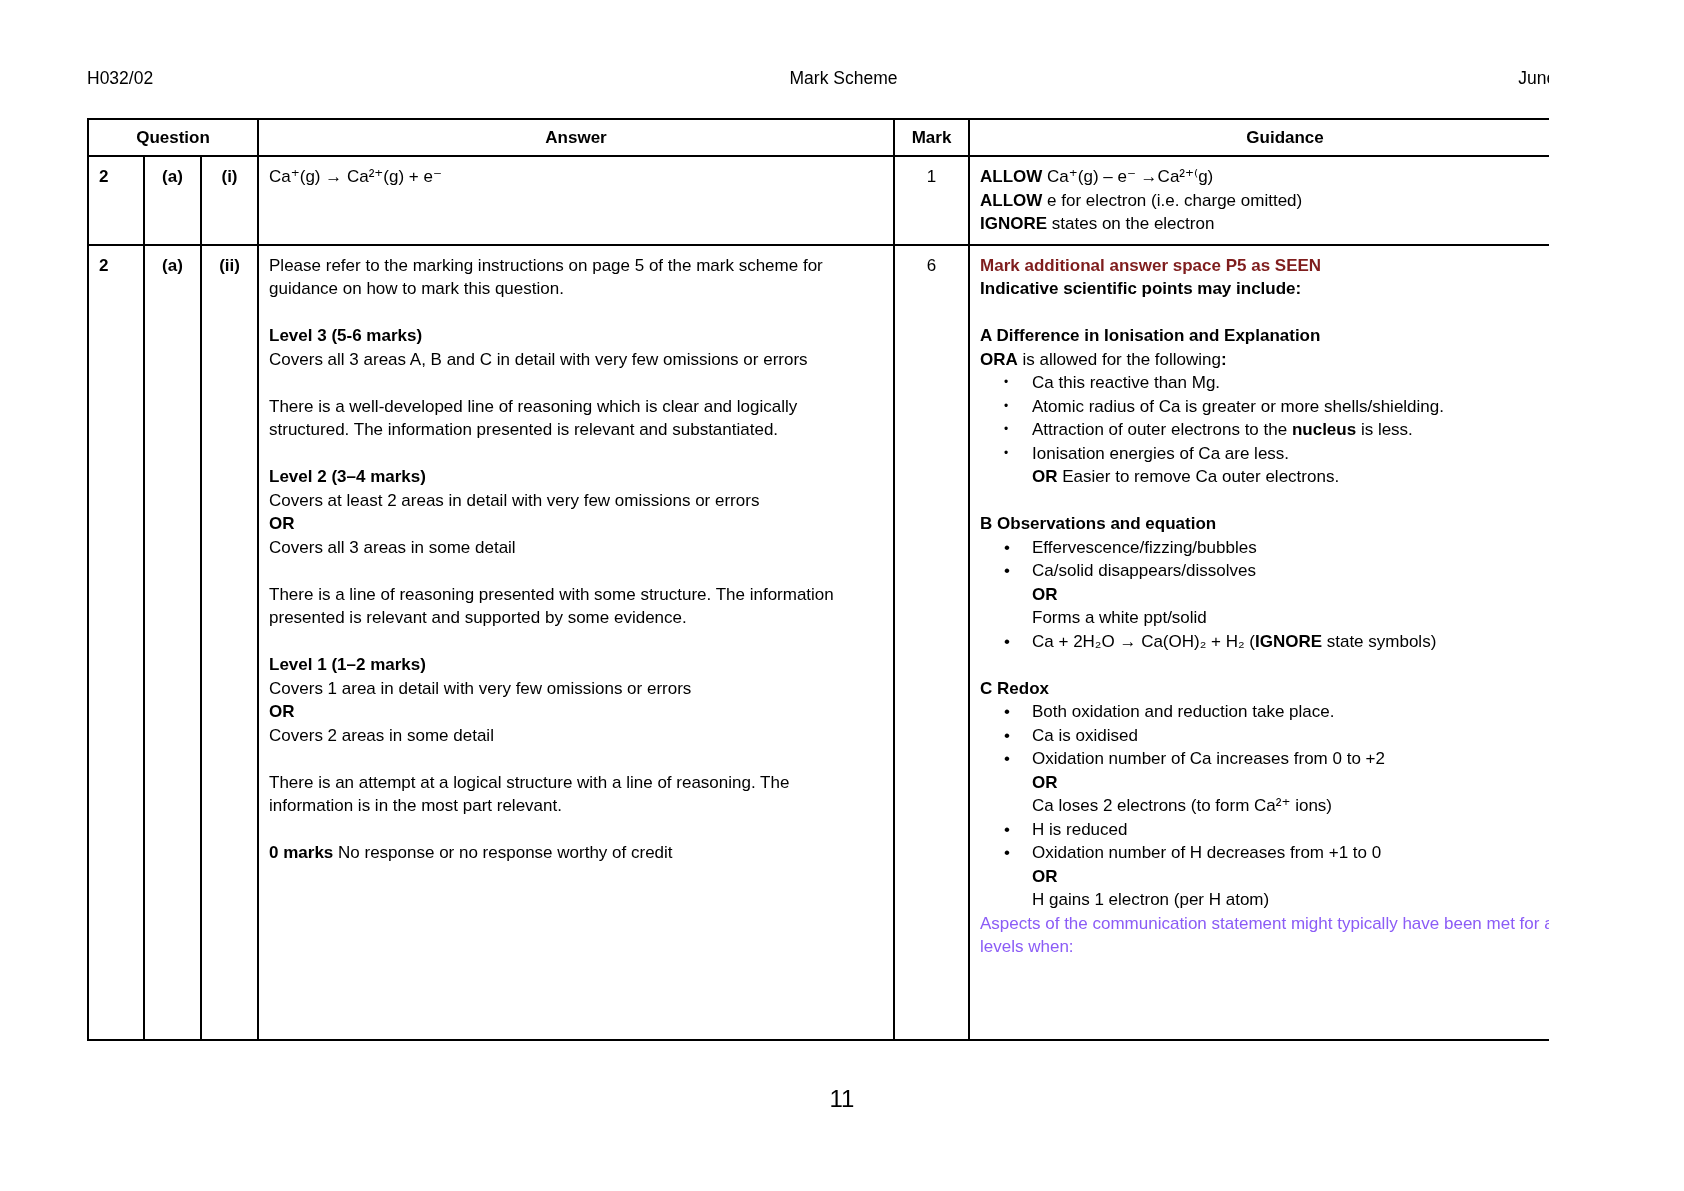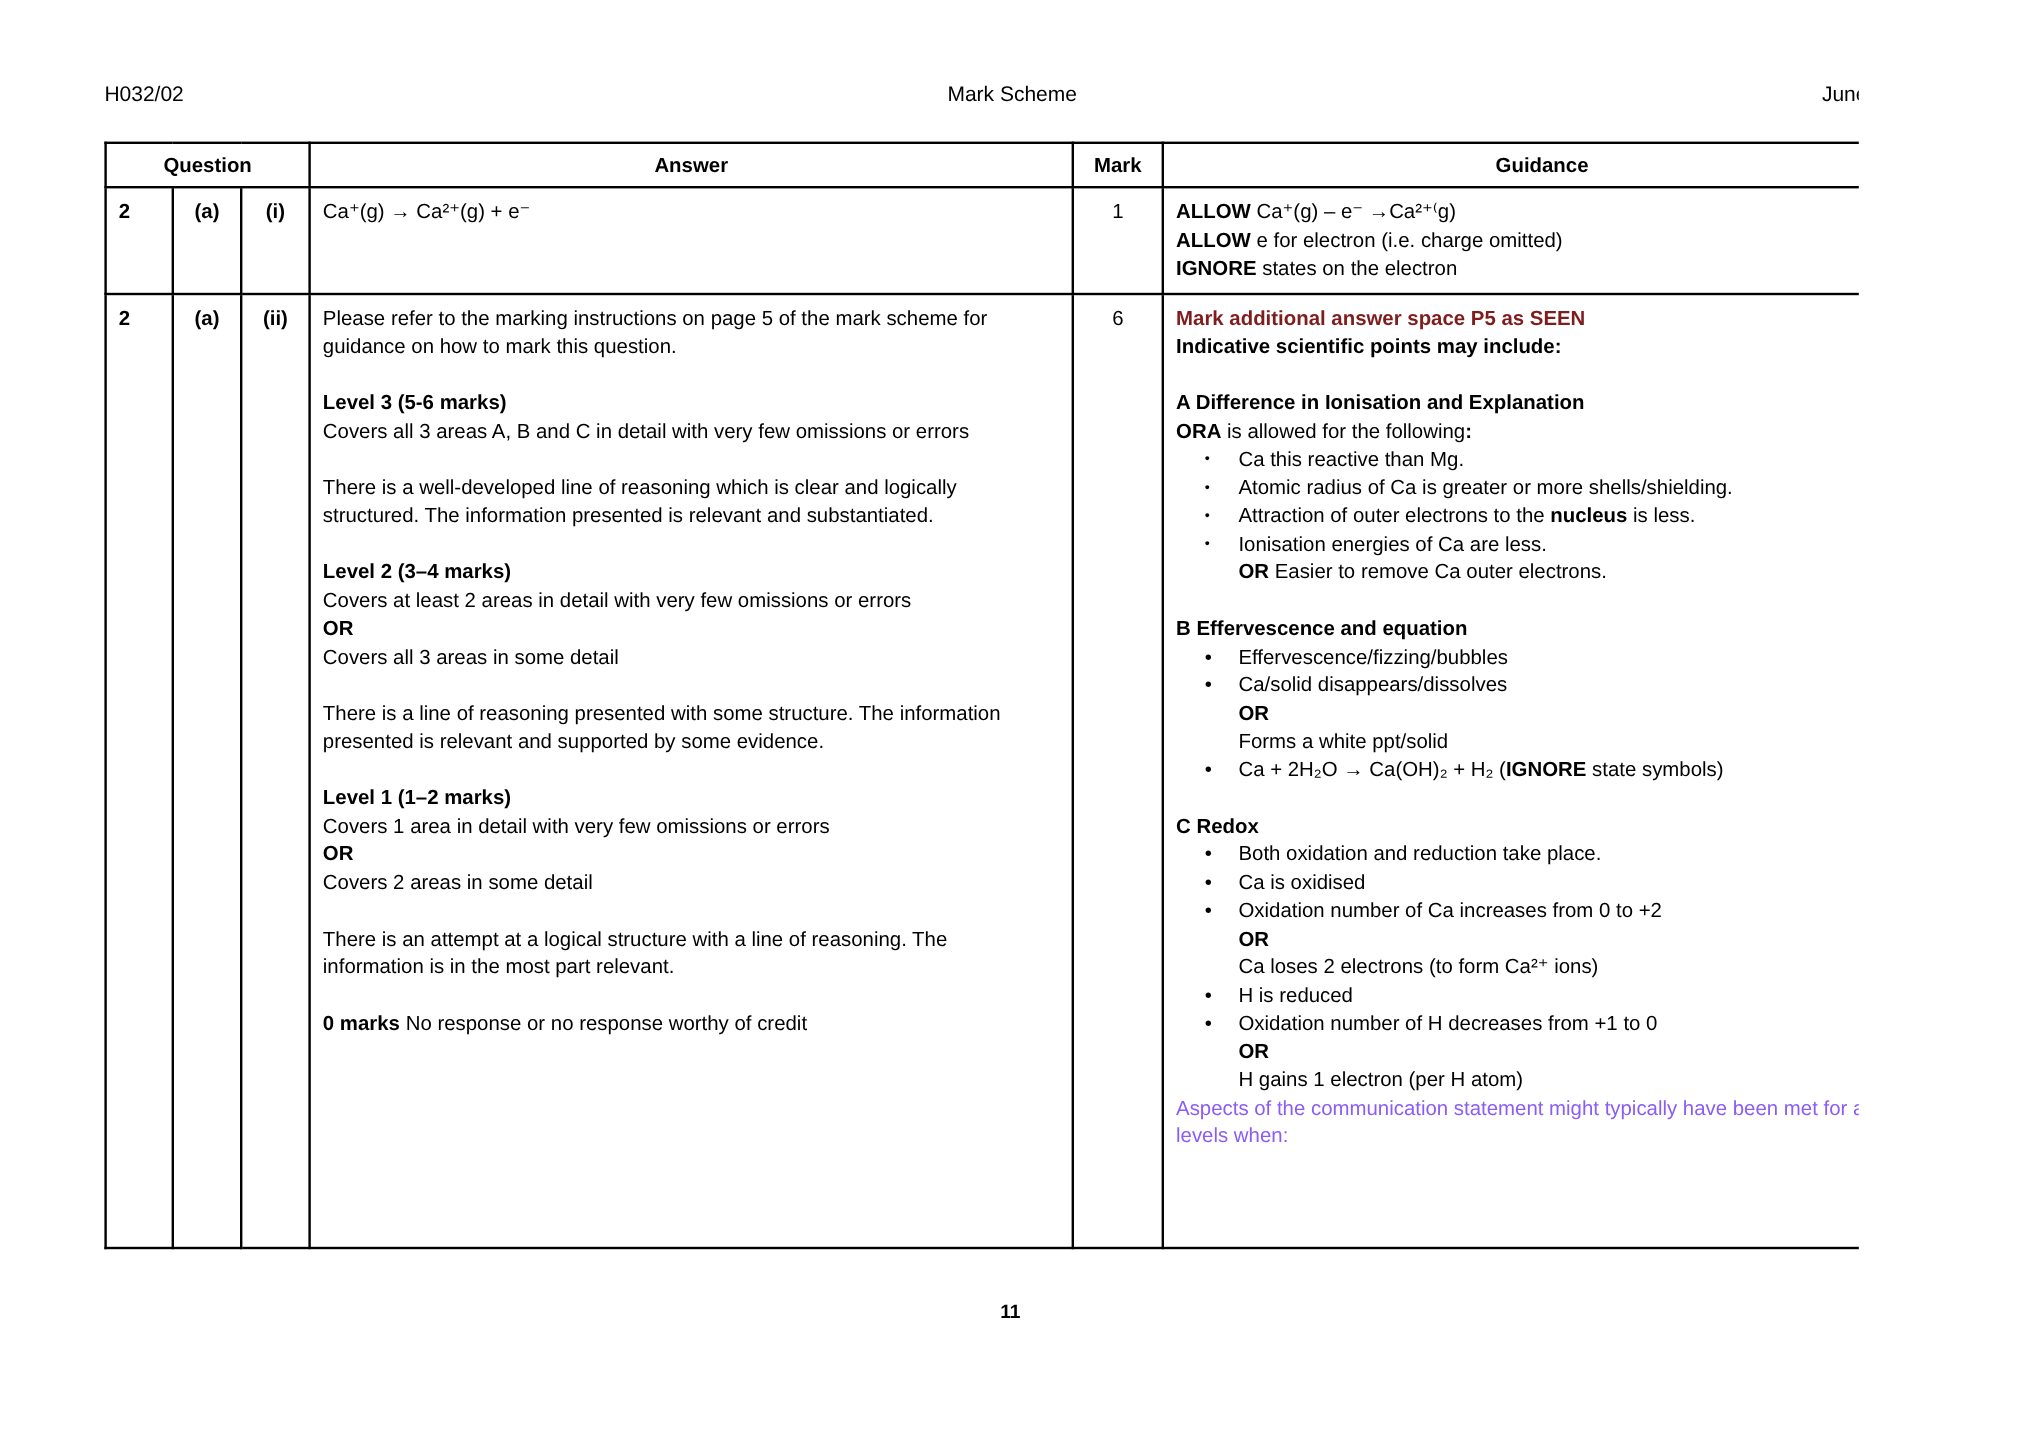--- a/index.html
+++ b/index.html
@@ -35,21 +35,21 @@
   .line.italic { }
   .line.bullet { padding-left:52px; }
   .line.indent { padding-left:52px; }
   .bullet-glyph { position:absolute; left:24px; top:0; }
   .line.bullet-small .bullet-glyph { font-size:12px; }
   .line.c-blue  { color:#7f1d1d; }
   .line.c-green { color:#8b5cf6; }
 
   
   .doc-footer { position:absolute; top:1085px; left:0; width:1684px;
-                text-align:center; font-size:16px; font-weight:bold; }
+                text-align:center; font-size:24px; font-weight:normal; }
 </style>
 </head>
 <body>
 
 <div class="page">
 
   <div class="doc-header">
     <span class="left">H032/02</span>
     <span class="center">Mark Scheme</span>
     <span class="right">June 2025</span>
@@ -126,21 +126,21 @@
               <div class="line"><span class="b">Indicative scientific points may include:</span></div>
               <div class="line">&nbsp;</div>
               <div class="line"><span class="b">A Difference in Ionisation and Explanation</span></div>
               <div class="line"><span class="b">ORA</span><span> is allowed for the following</span><span class="b">:</span></div>
               <div class="line bullet bullet-small"><span class="bullet-glyph">•</span><span>Ca this reactive than Mg.</span></div>
               <div class="line bullet bullet-small"><span class="bullet-glyph">•</span><span>Atomic radius of Ca is greater or more shells/shielding.</span></div>
               <div class="line bullet bullet-small"><span class="bullet-glyph">•</span><span>Attraction of outer electrons to the </span><span class="b">nucleus</span><span> is less.</span></div>
               <div class="line bullet bullet-small"><span class="bullet-glyph">•</span><span>Ionisation energies of Ca are less.</span></div>
               <div class="line indent"><span class="b">OR</span><span> Easier to remove Ca outer electrons.</span></div>
               <div class="line">&nbsp;</div>
-              <div class="line"><span class="b">B Effervescence and equation</span></div>
+              <div class="line"><span class="b">B Observations and equation</span></div>
               <div class="line bullet bullet-dot"><span class="bullet-glyph">•</span><span>Effervescence/fizzing/bubbles</span></div>
               <div class="line bullet bullet-dot"><span class="bullet-glyph">•</span><span>Ca/solid disappears/dissolves</span></div>
               <div class="line indent"><span class="b">OR</span></div>
               <div class="line indent"><span>Forms a white ppt/solid</span></div>
               <div class="line bullet bullet-dot"><span class="bullet-glyph">•</span><span>Ca + 2H₂O → Ca(OH)₂ + H₂ (</span><span class="b">IGNORE</span><span> state symbols)</span></div>
               <div class="line">&nbsp;</div>
               <div class="line"><span class="b">C Redox</span></div>
               <div class="line bullet bullet-dot"><span class="bullet-glyph">•</span><span>Both oxidation and reduction take place.</span></div>
               <div class="line bullet bullet-dot"><span class="bullet-glyph">•</span><span>Ca is oxidised</span></div>
               <div class="line bullet bullet-dot"><span class="bullet-glyph">•</span><span>Oxidation number of Ca increases from 0 to +2</span></div>

